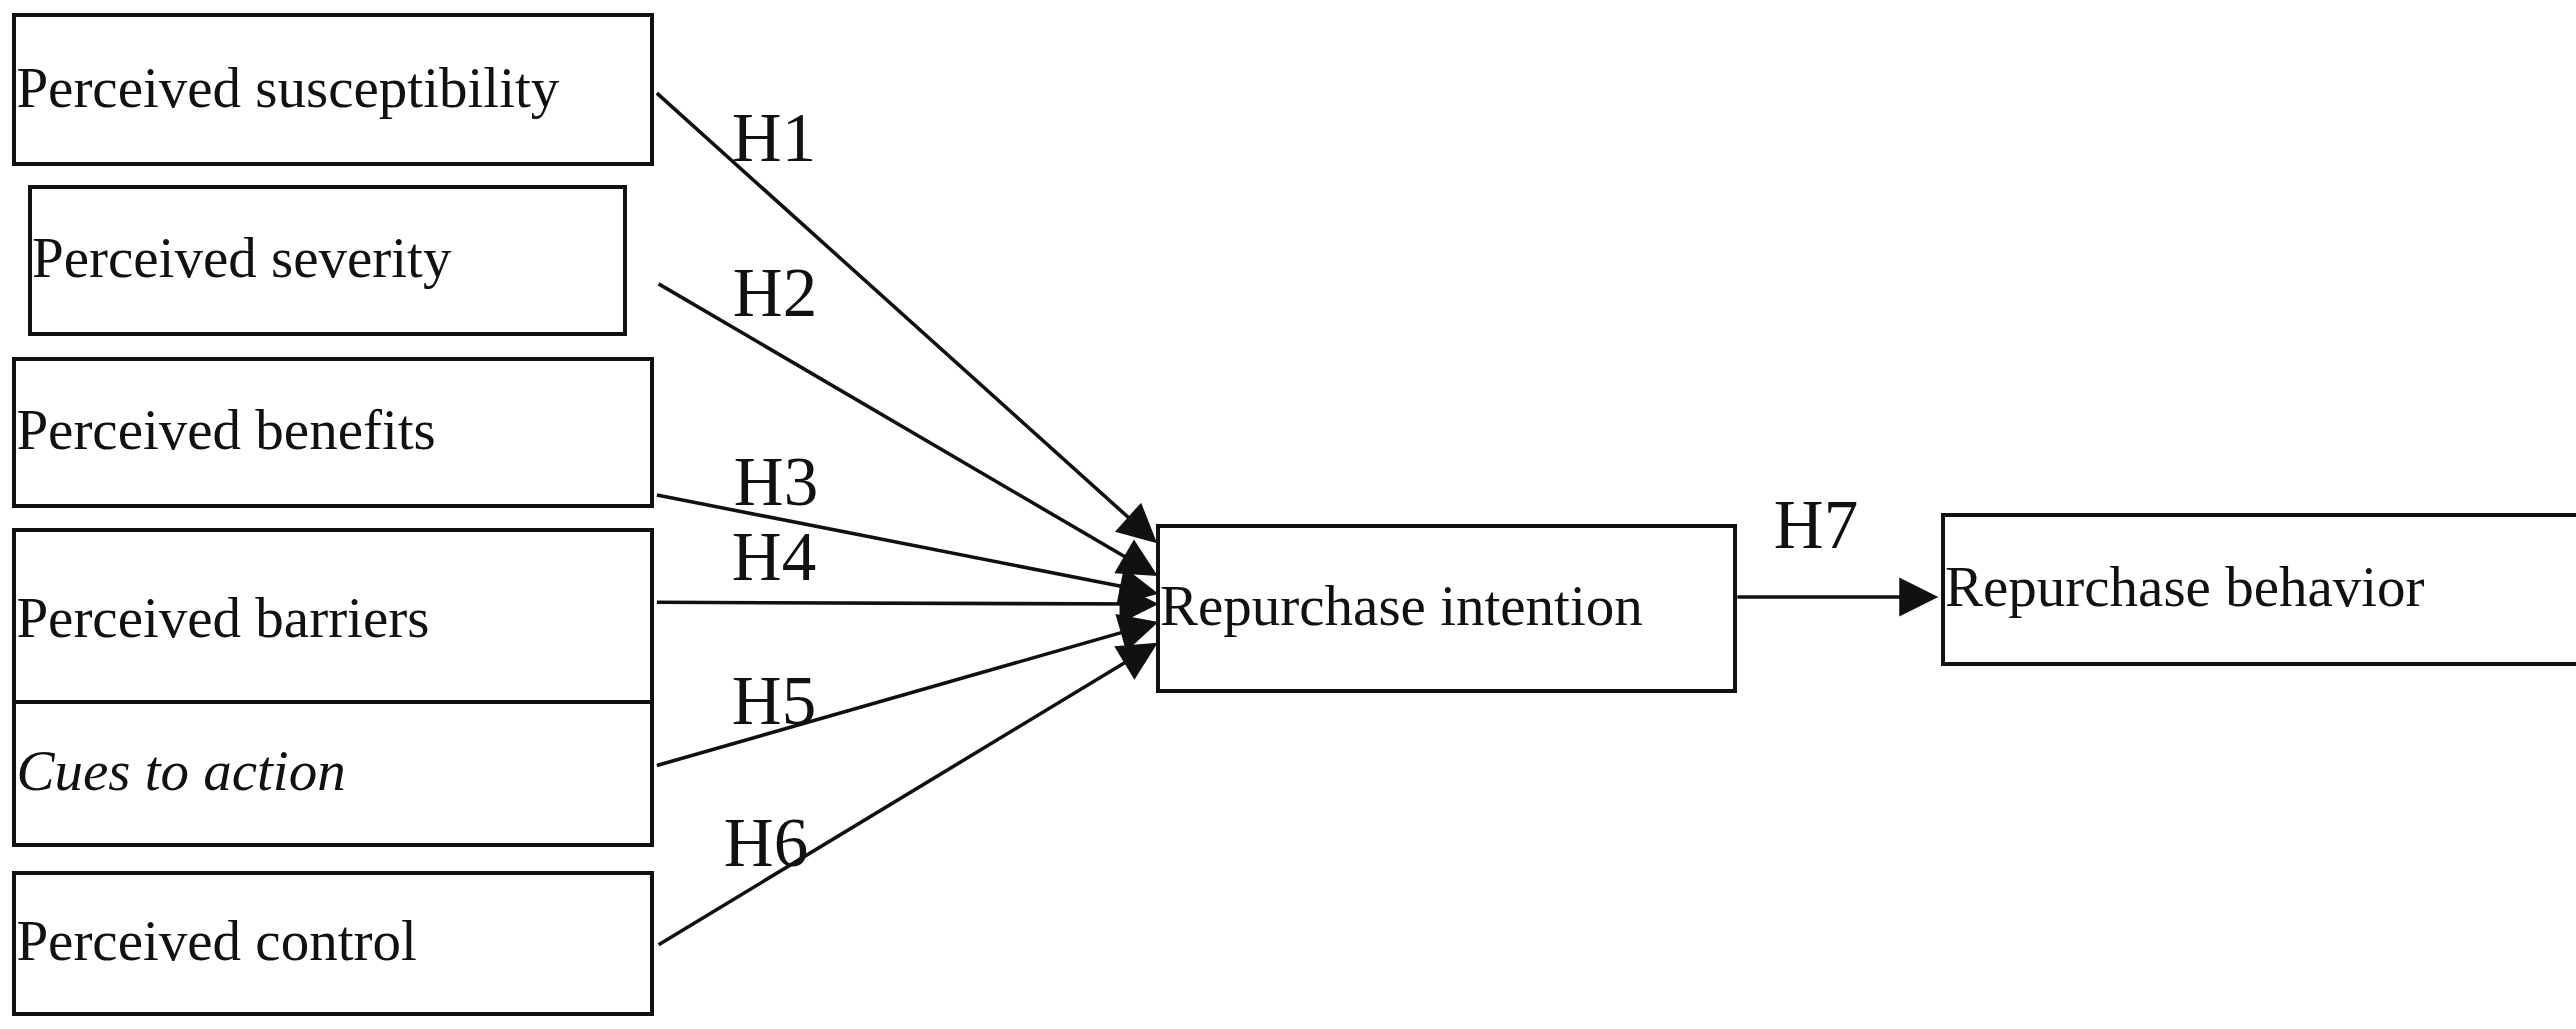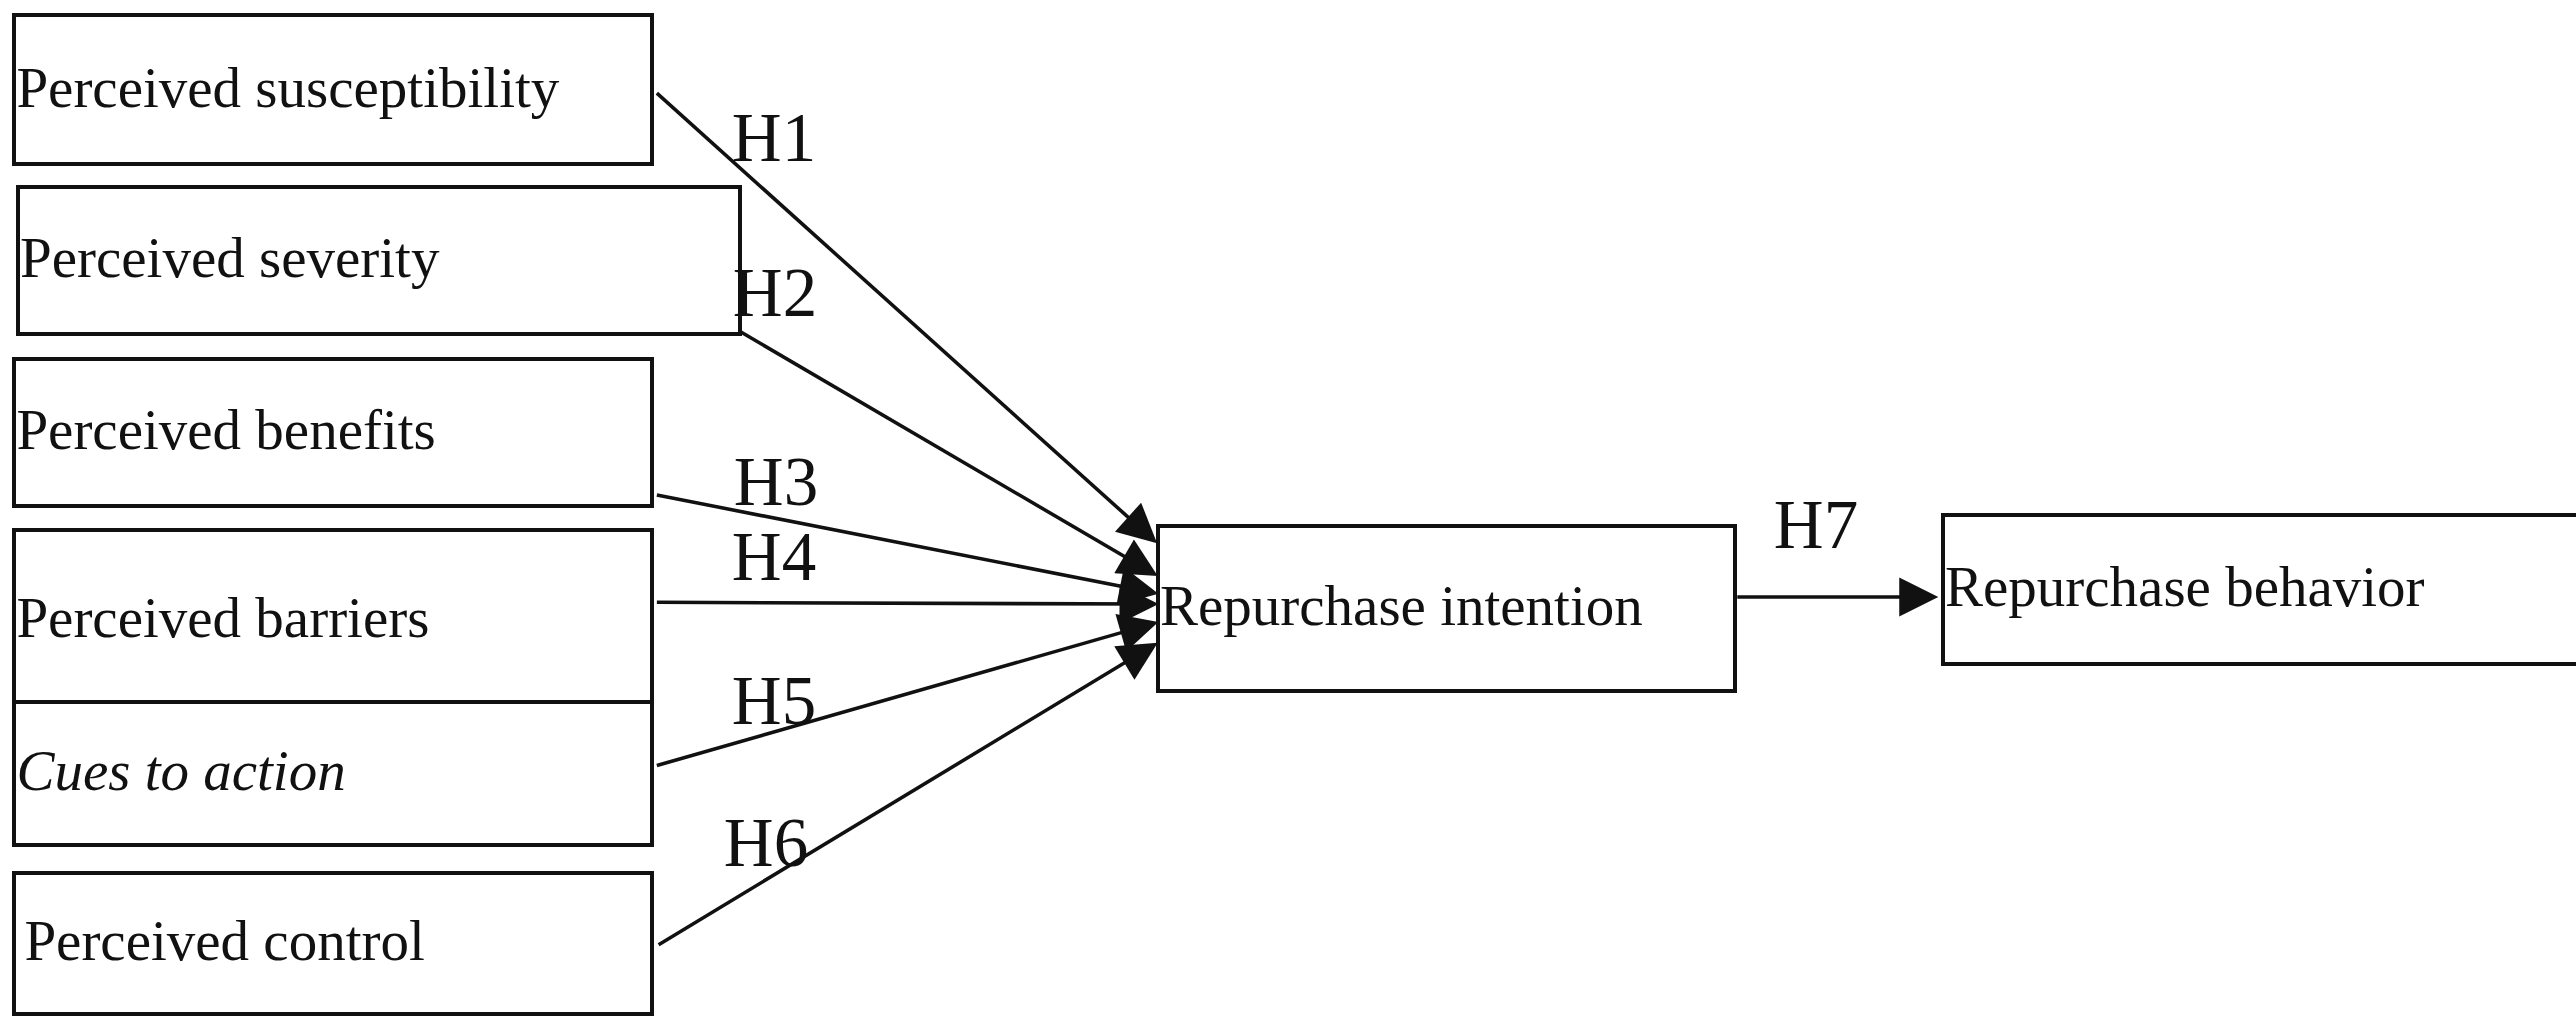--- a/index.html
+++ b/index.html
@@ -47,33 +47,33 @@
         <line class="edge-line" x1="740" y1="679" x2="1299" y2="681" marker-end="url(#arrow)"></line>
         <line class="edge-line" x1="740" y1="863" x2="1299" y2="703" marker-end="url(#arrow)"></line>
         <line class="edge-line" x1="742" y1="1065" x2="1299" y2="728" marker-end="url(#arrow)"></line>
         <line class="edge-line" x1="1958" y1="673" x2="2178" y2="673" marker-end="url(#arrow)"></line>
       </g>
   </svg>
   <div id="nodes">
       <div class="node" style="left: 12.4px; top: 13.3px; width: 642px; height: 153px;">
         <span class="node-label">Perceived susceptibility</span>
       </div>
-      <div class="node" style="left: 16px; top: 185px; width: 726px; height: 151px;">
+      <div class="node" style="left: 28px; top: 185px; width: 599px; height: 151px;">
         <span class="node-label">Perceived severity</span>
       </div>
       <div class="node" style="left: 12.4px; top: 357px; width: 642px; height: 151px;">
         <span class="node-label">Perceived benefits</span>
       </div>
       <div class="node" style="left: 12.4px; top: 528px; width: 642px; height: 184px;">
         <span class="node-label">Perceived barriers</span>
       </div>
       <div class="node" style="left: 12.4px; top: 700px; width: 642px; height: 147px; font-style: italic;">
         <span class="node-label">Cues to action</span>
       </div>
-      <div class="node" style="left: 12.4px; top: 871px; width: 642px; height: 145px; padding-left: 8px;">
+      <div class="node" style="left: 12.4px; top: 871px; width: 642px; height: 145px;">
         <span class="node-label">Perceived control</span>
       </div>
       <div class="node" style="left: 1156px; top: 524px; width: 581px; height: 169px;">
         <span class="node-label">Repurchase intention</span>
       </div>
       <div class="node" style="left: 1941px; top: 513px; width: 742px; height: 153px;">
         <span class="node-label">Repurchase behavior</span>
       </div>
     </div>
   <div id="edge-labels">

